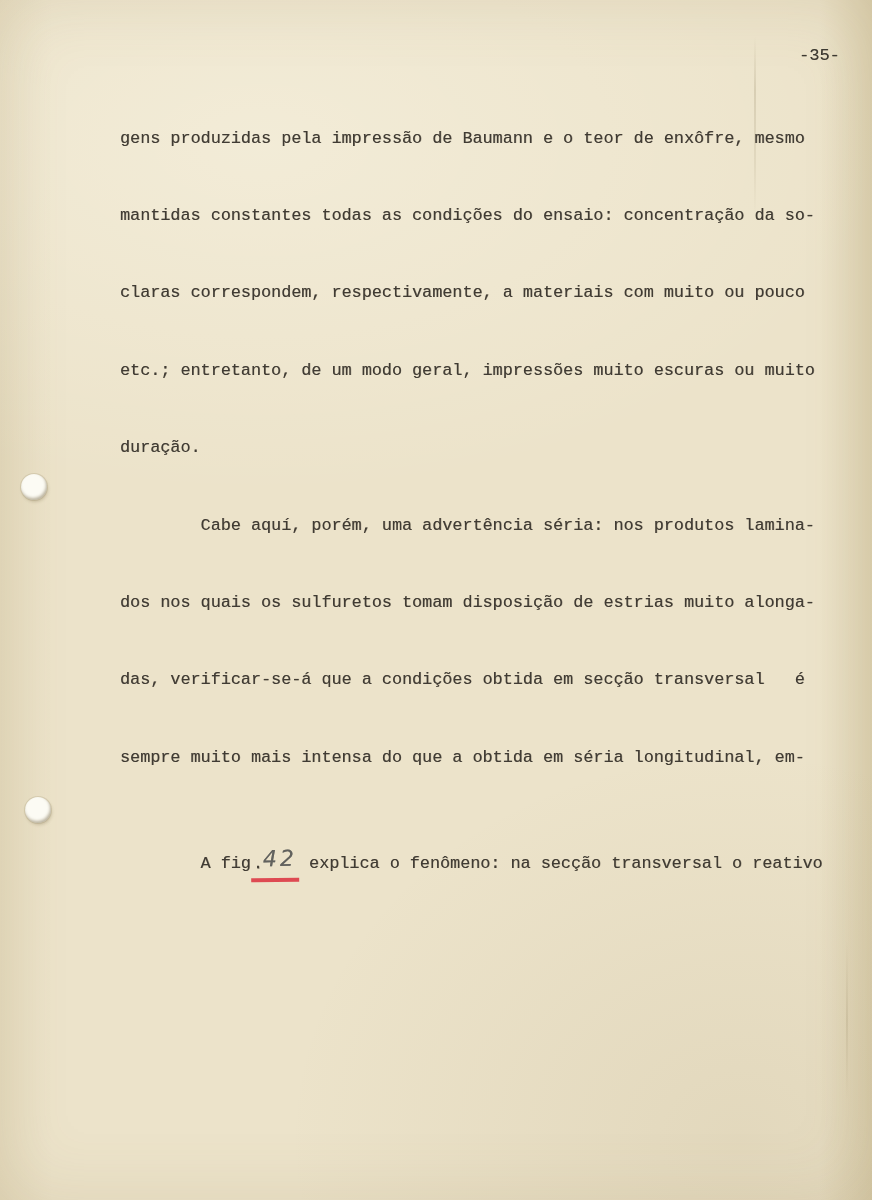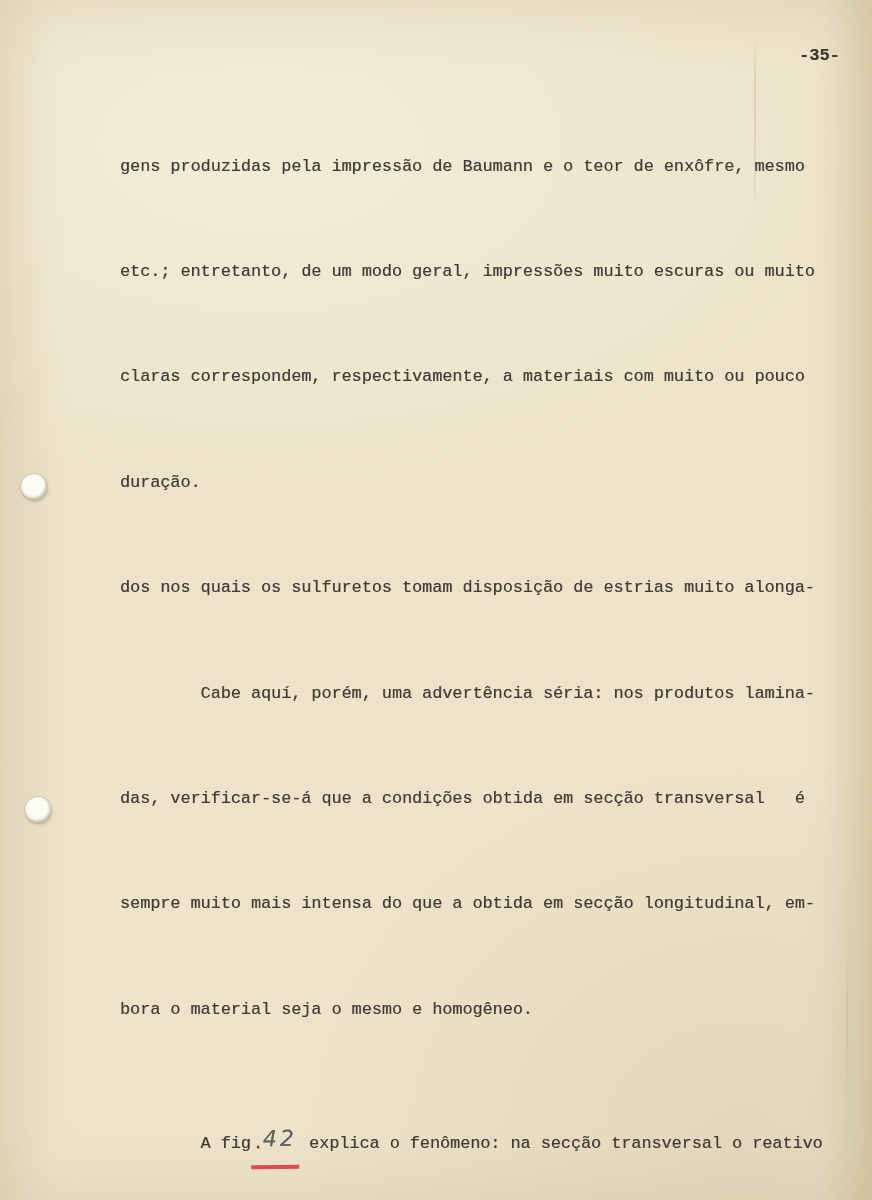--- a/index.html
+++ b/index.html
@@ -27,68 +27,68 @@
   .hole{
     position:absolute;width:26px;height:26px;border-radius:50%;
     background:#fcfbf4;
     box-shadow: inset -1px -2px 3px rgba(110,95,60,0.45), 1px 2px 3px rgba(110,95,60,0.25), 0 0 0 1px rgba(120,105,70,0.15);
   }
   .hole-1{left:21px;top:474px;}
   .hole-2{left:25px;top:797px;}
   
   .page-number{
     position:absolute;left:799px;top:46px;
-    font-size:17px;color:#3d3931;font-weight:bold;
+    font-size:17px;color:#3d3931;font-weight:normal;
     text-shadow:0.4px 0.4px 0.6px rgba(60,54,44,0.55);
   }
   
   .text-body{
     position:absolute;left:120px;top:74px;width:745px;
     font-size:16.8px;line-height:25.8px;color:#403b33;
     white-space:pre;
     text-shadow:0.45px 0.45px 0.6px rgba(62,56,45,0.5);
   }
-  .line{height:25.8px;margin-top:28px;}
+  .line{height:25.8px;}
   
   .hand{
     font-family:"DejaVu Sans",sans-serif;font-style:italic;
     font-size:22px;letter-spacing:3px;color:#62625e;
     text-shadow:0 0 0.6px rgba(98,98,94,0.6);
     position:relative;top:-2px;
   }
   .red-ul-small{
     display:inline-block;
     border-bottom:4px solid #de4a52;
-    padding:0 2px 8px 2px;
+    padding:0 2px 1px 2px;
     transform:rotate(-0.8deg);
   }
 </style>
 </head>
 <body>
 
 <div class="page">
 
   <div class="crease crease-1"></div>
   <div class="crease crease-2"></div>
 
   <div class="hole hole-1"></div>
   <div class="hole hole-2"></div>
 
   <div class="page-number">-35-</div>
 
   <div class="text-body">
     <div class="line">gens produzidas pela impressão de Baumann e o teor de enxôfre, mesmo</div>
+    <div class="line">mantidas constantes todas as condições do ensaio: concentração da so-</div>
+    <div class="line">claras correspondem, respectivamente, a materiais com muito ou pouco</div>
     <div class="line">etc.; entretanto, de um modo geral, impressões muito escuras ou muito</div>
-    <div class="line">claras correspondem, respectivamente, a materiais com muito ou pouco</div>
     <div class="line">duração.</div>
+    <div class="line">        Cabe aquí, porém, uma advertência séria: nos produtos lamina-</div>
     <div class="line">dos nos quais os sulfuretos tomam disposição de estrias muito alonga-</div>
-    <div class="line">        Cabe aquí, porém, uma advertência séria: nos produtos lamina-</div>
     <div class="line">das, verificar-se-á que a condições obtida em secção transversal   é</div>
-    <div class="line">sempre muito mais intensa do que a obtida em secção longitudinal, em-</div>
-    <div class="line">bora o material seja o mesmo e homogêneo.</div>
+    <div class="line">sempre muito mais intensa do que a obtida em séria longitudinal, em-</div>
 
     <div class="line"><span>        A fig</span><span class="red-ul-small"><span>.</span><span class="hand">42</span></span><span> explica o fenômeno: na secção transversal o reativo</span></div>
 
 
     
 
     
     
 
     

